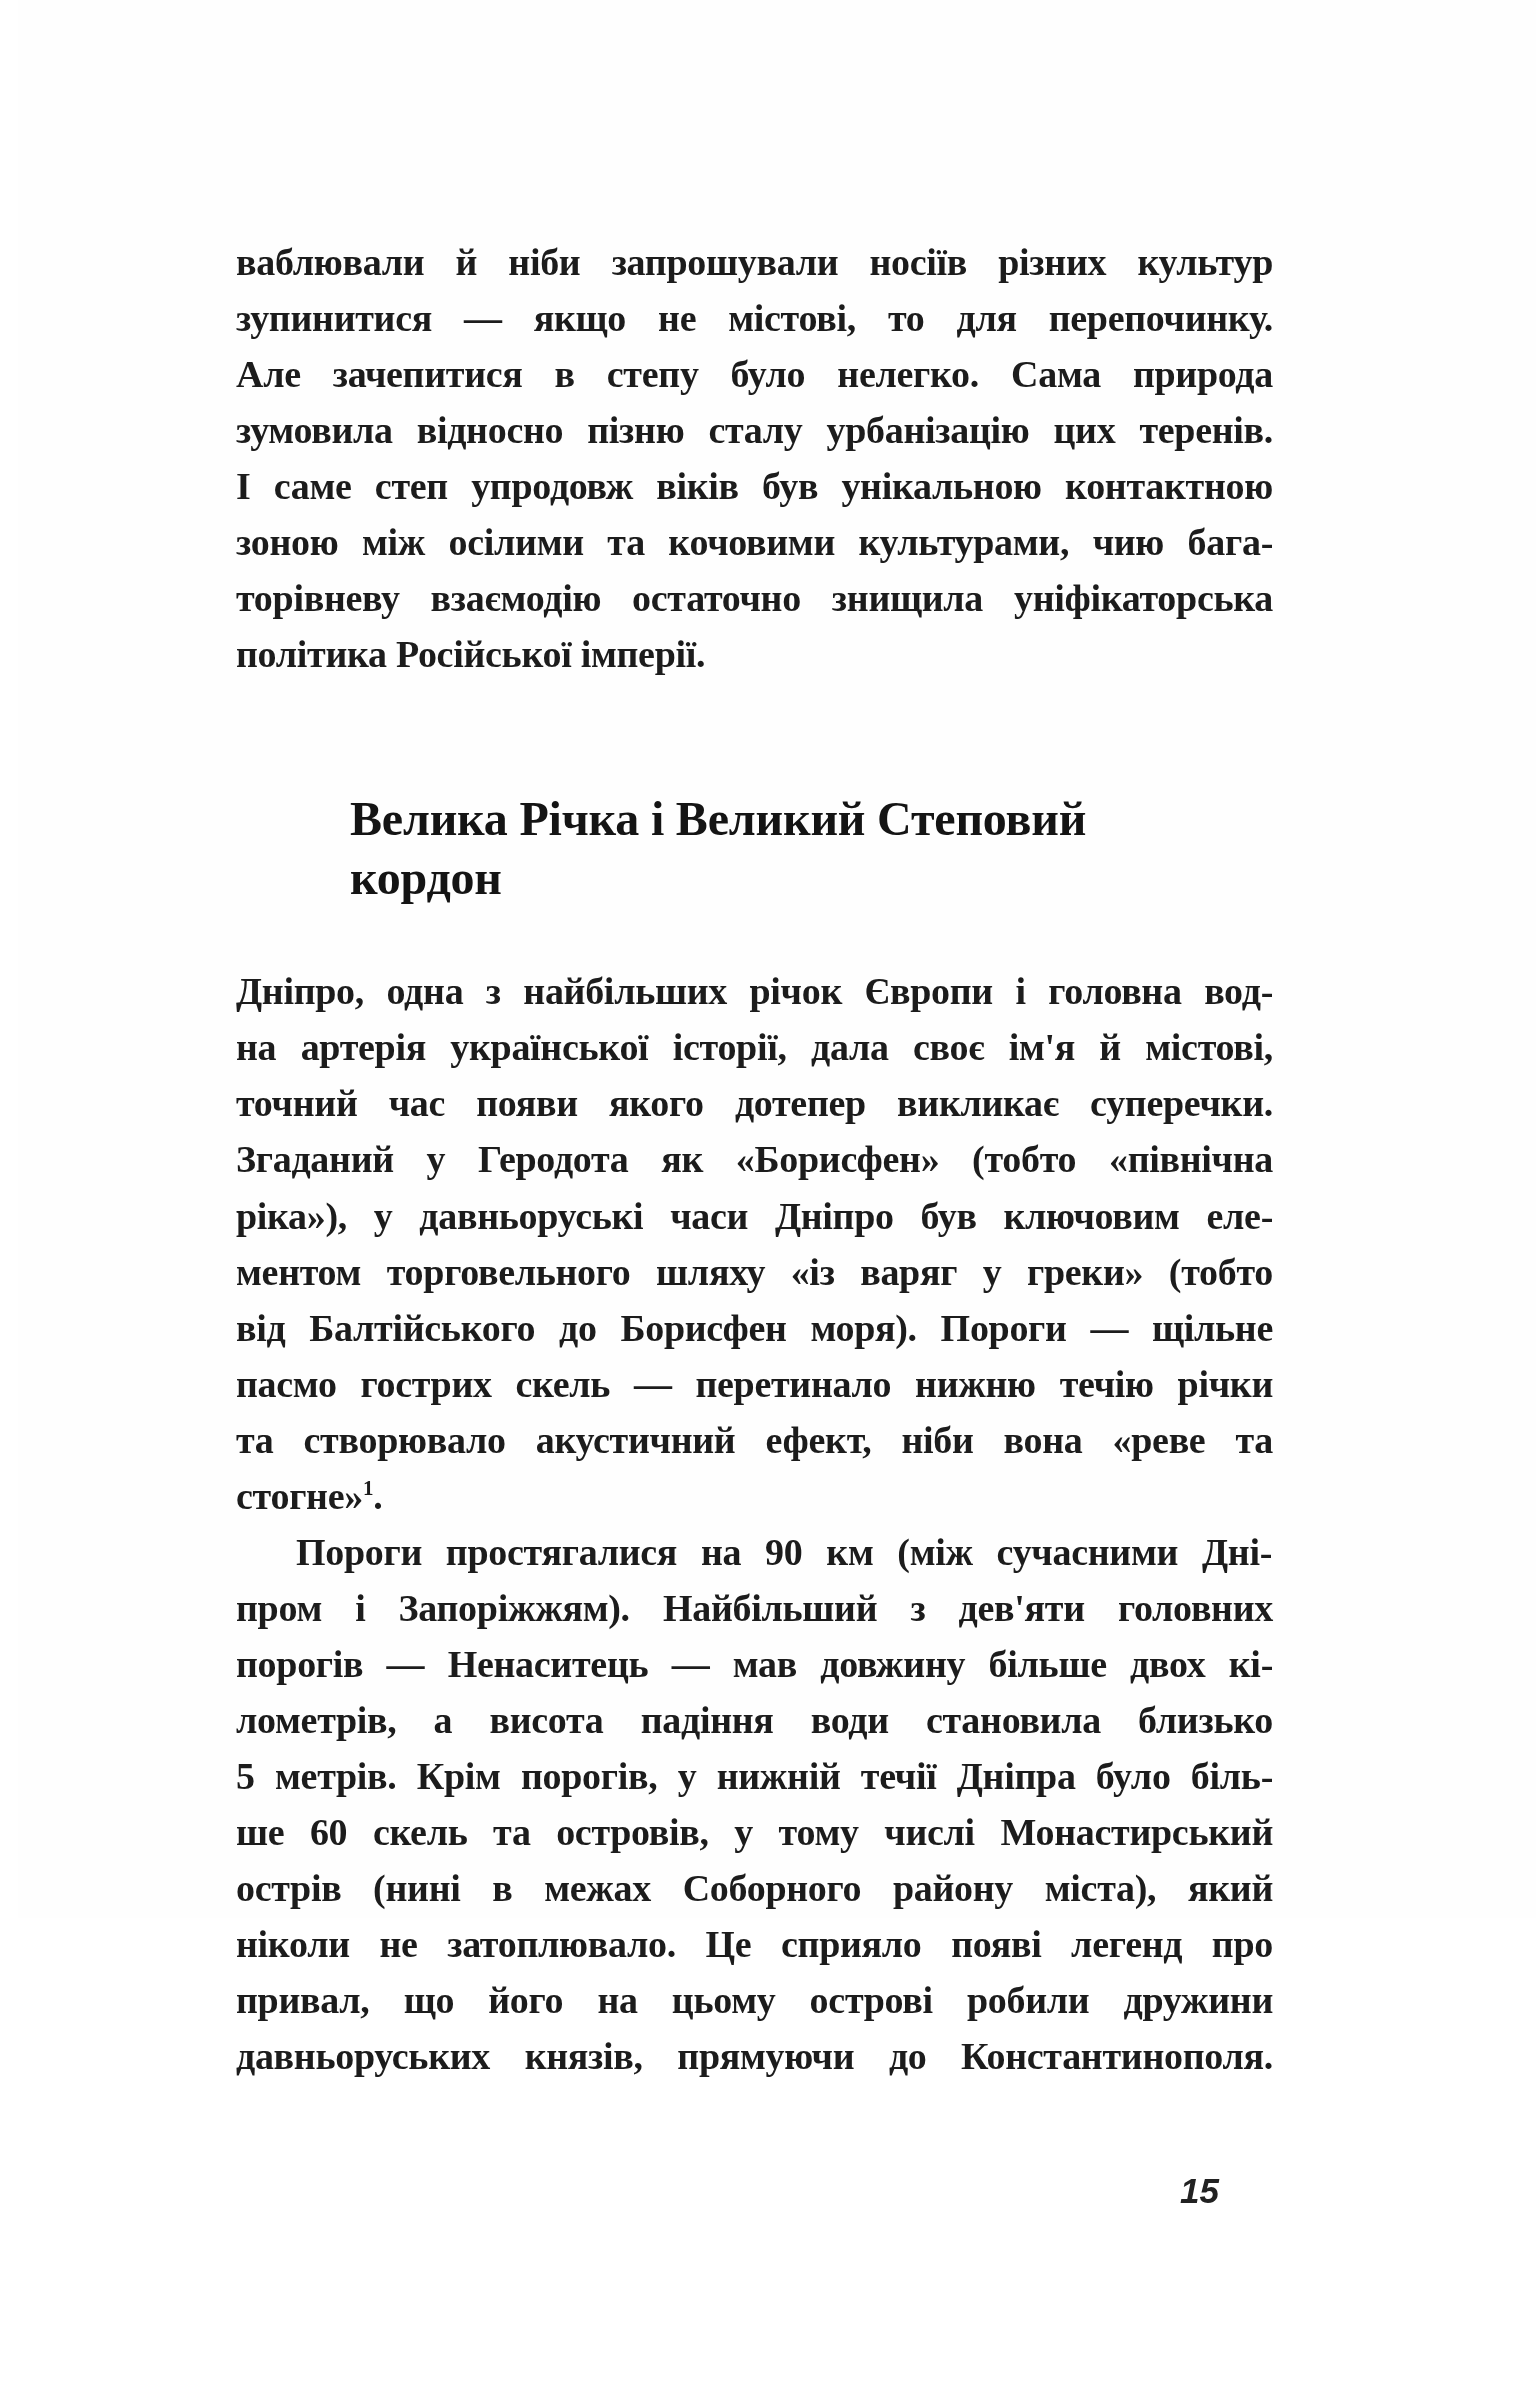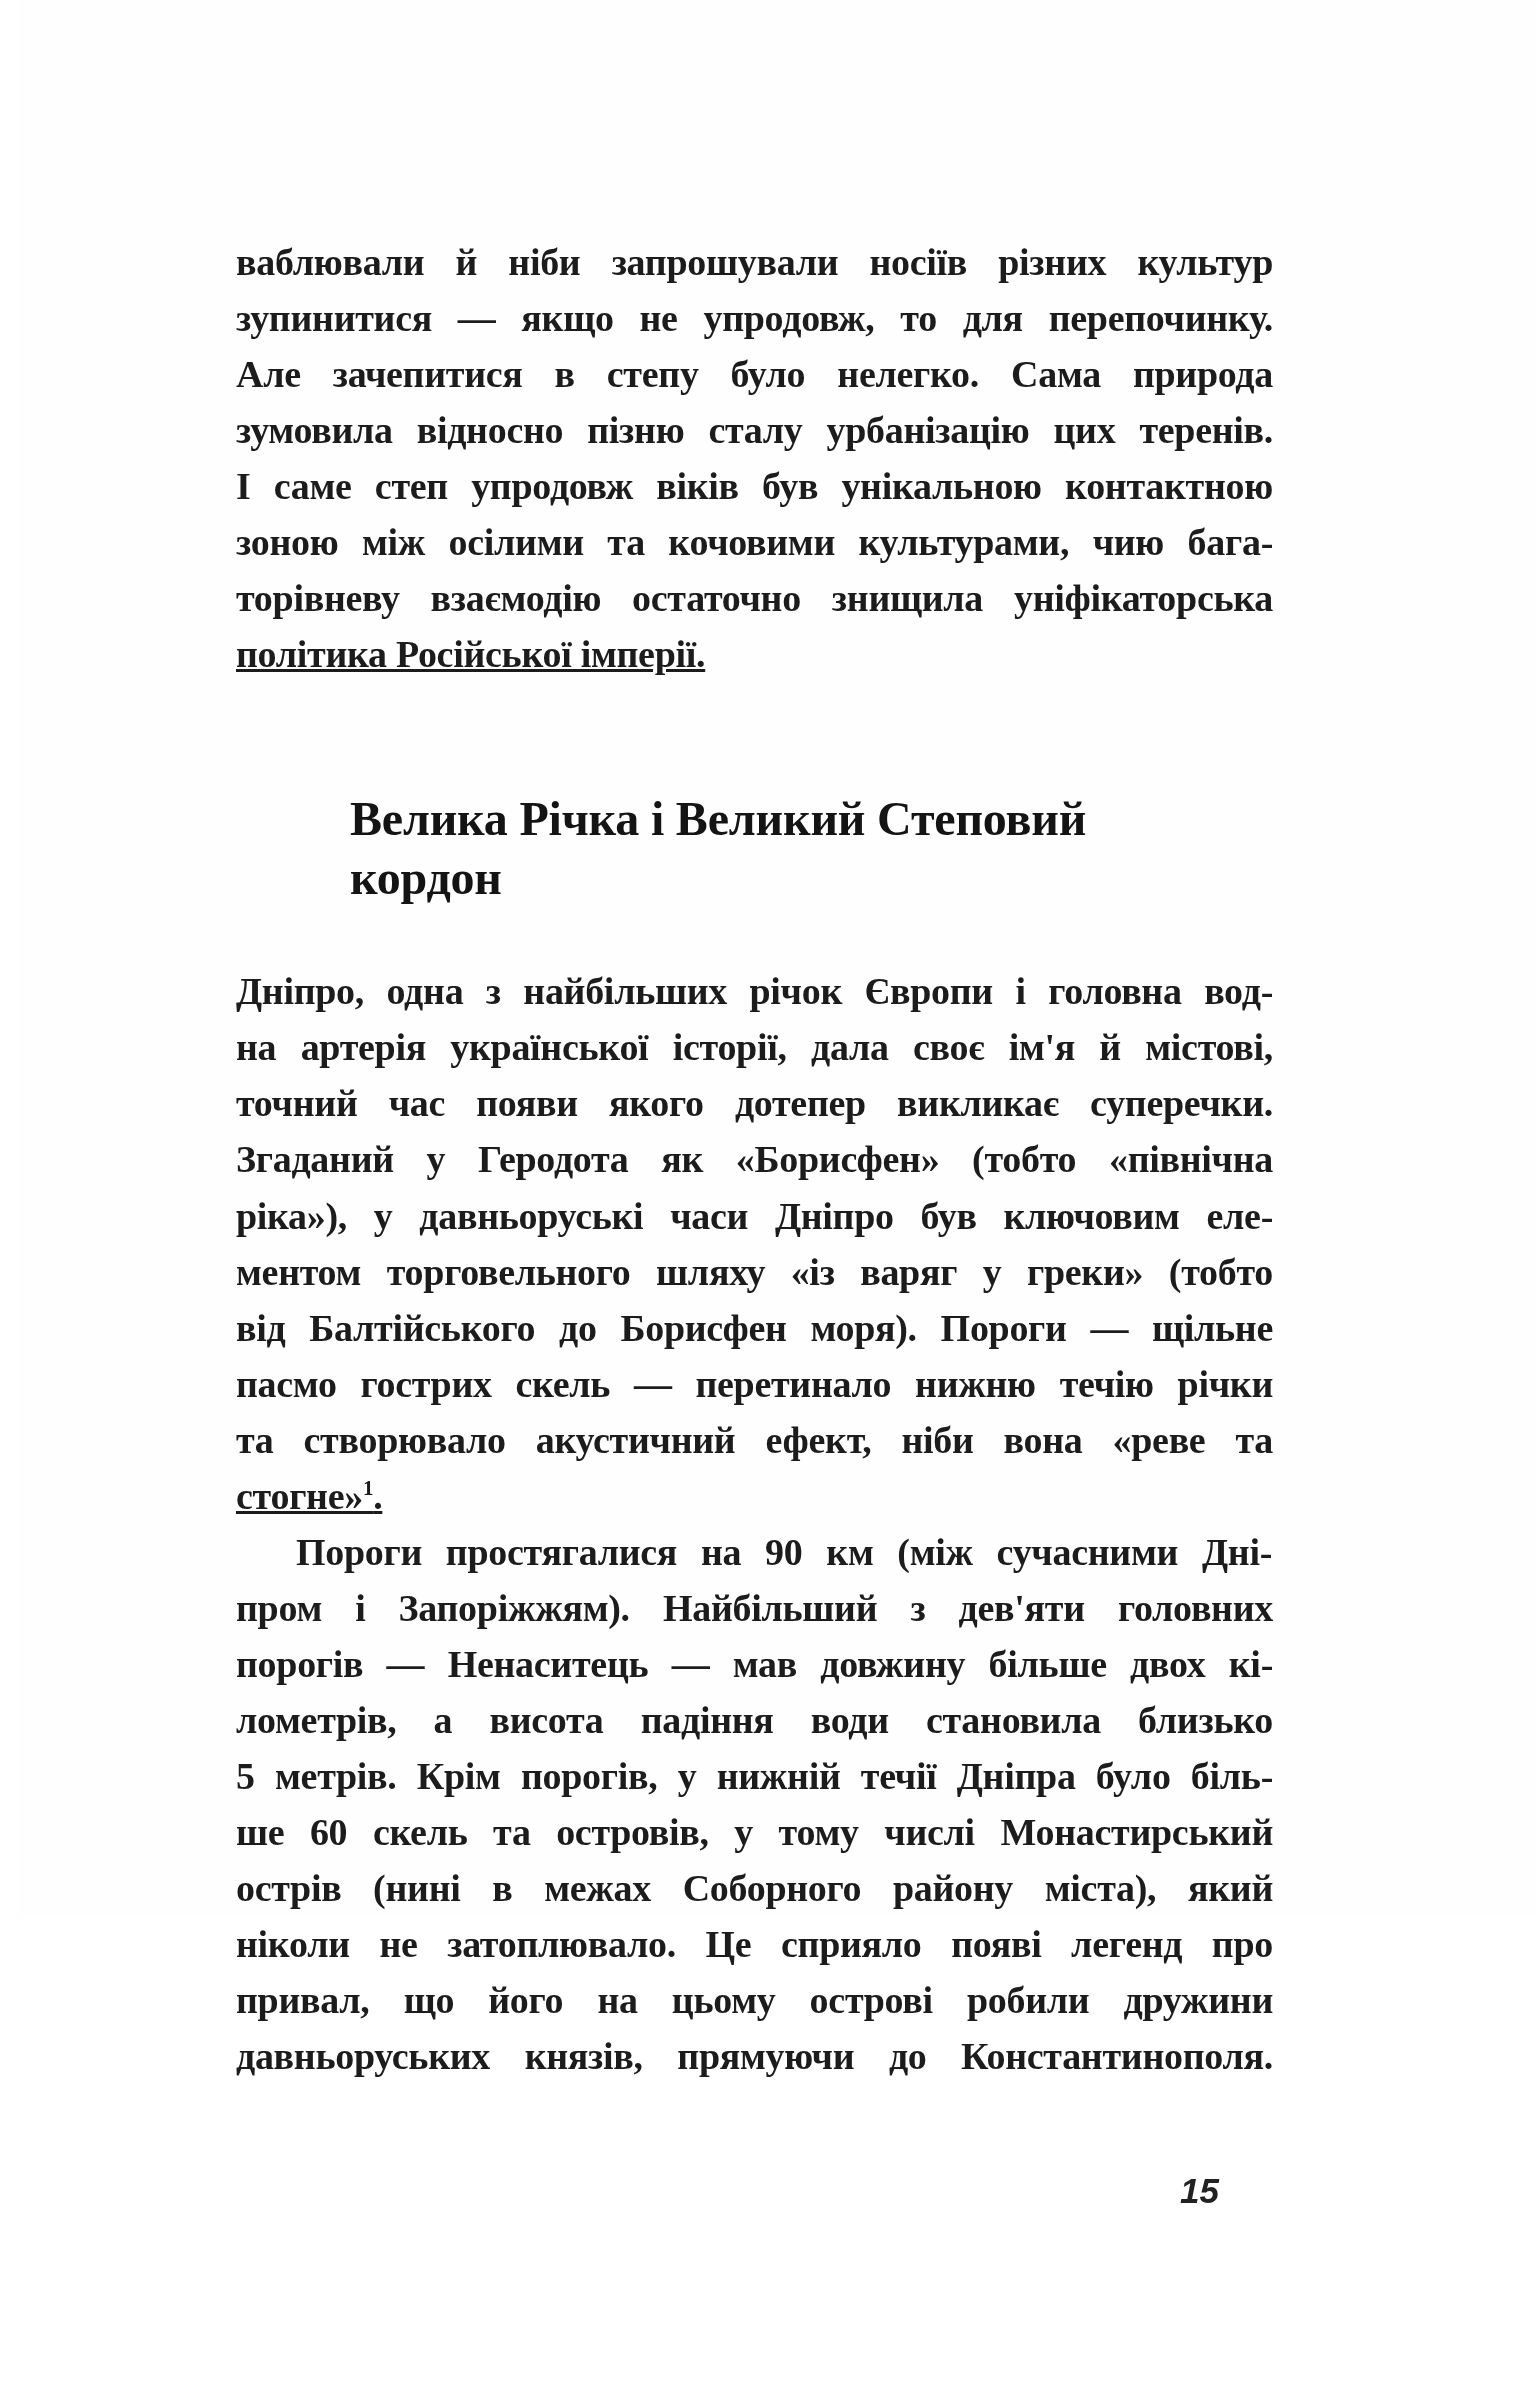--- a/index.html
+++ b/index.html
@@ -13,21 +13,21 @@
     font-family: "Liberation Serif", "DejaVu Serif", serif;
     font-size: 38px;
     line-height: 56px;
     color: #1c1c1c;
     white-space: nowrap;
     text-align: justify;
     text-align-last: justify;
     letter-spacing: -0.3px;
     font-weight: 600;
   }
-  .line.last { text-align-last: left; text-decoration: underline; }
+  .line.last { text-align-last: left; }
   .line.indent { left: 278px; width: 976px; }
   .heading {
     position: absolute;
     left: 332px;
     font-family: Liberation Serif, serif;
     font-size: 48px;
     line-height: 59px;
     font-weight: 700;
     color: #141414;
     white-space: nowrap;
@@ -46,21 +46,21 @@
     font-weight: 600;
   }
 </style>
 </head>
 <body>
 
 <div class="page">
 
   <div>
     <div class="line" style="top:234px">ваблювали й ніби запрошували носіїв різних культур</div>
-    <div class="line" style="top:290px">зупинитися — якщо не упродовж, то для перепочинку.</div>
+    <div class="line" style="top:290px">зупинитися — якщо не містові, то для перепочинку.</div>
     <div class="line" style="top:346px">Але зачепитися в степу було нелегко. Сама природа</div>
     <div class="line" style="top:402px">зумовила відносно пізню сталу урбанізацію цих теренів.</div>
     <div class="line" style="top:458px">І саме степ упродовж віків був унікальною контактною</div>
     <div class="line" style="top:514px">зоною між осілими та кочовими культурами, чию бага-</div>
     <div class="line" style="top:570px">торівневу взаємодію остаточно знищила уніфікаторська</div>
     <div class="line last" style="top:626px">політика Російської імперії.</div>
   </div>
 
   <div>
     <div class="heading" style="top:789px">Велика Річка і Великий Степовий</div>

